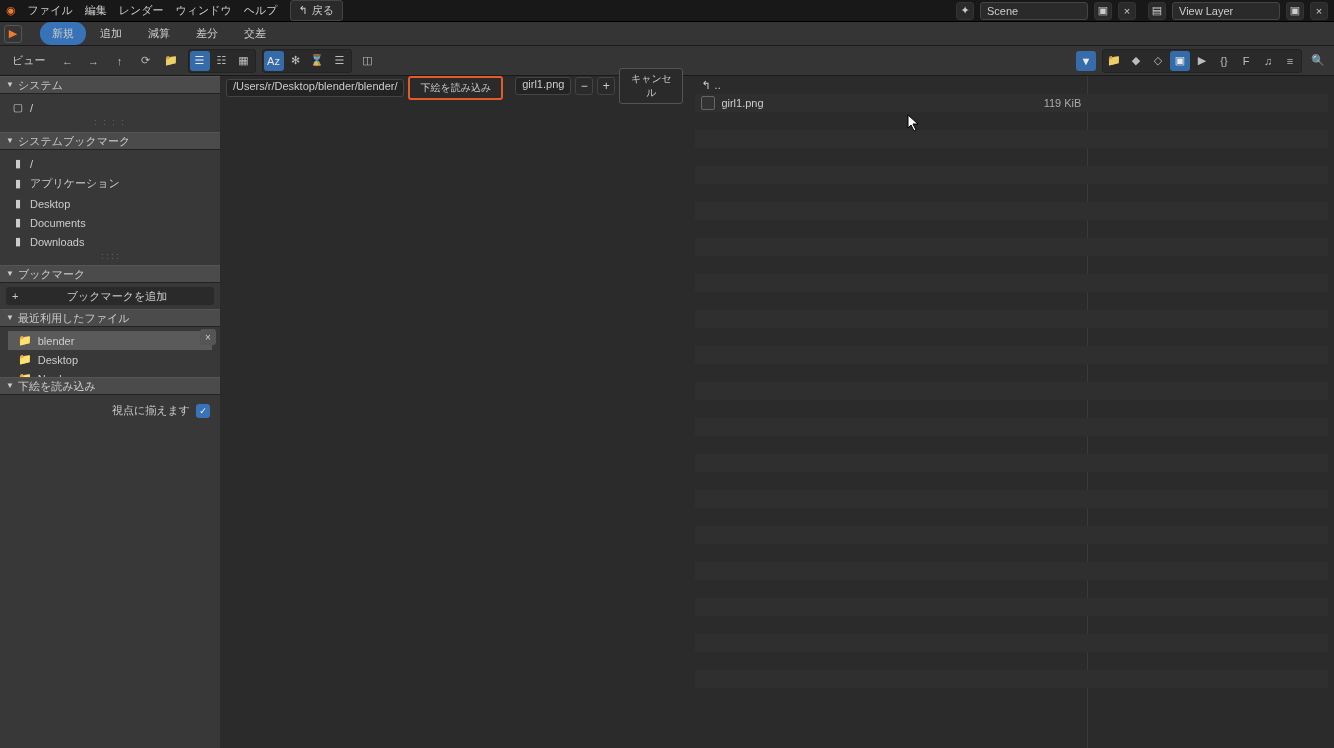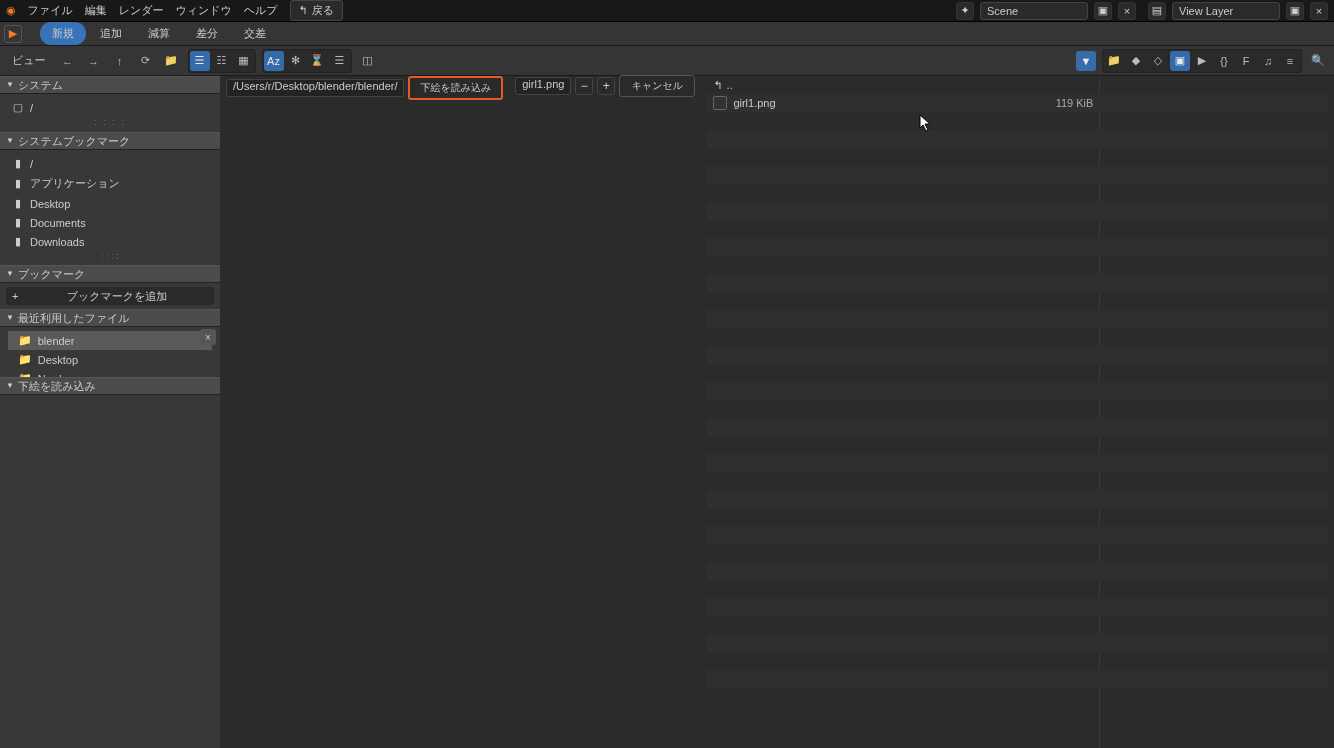--- a/index.html
+++ b/index.html
@@ -192,32 +192,38 @@
           <span>Desktop</span>
         </div>
       <div class="item">
           <span>📁</span>
           <span>Norder</span>
         </div>
       <div class="xbtn">×</div>
     </div>
 
     <div class="panel-hdr">下絵を読み込み</div>
+    <div class="opt-panel">
+      <div class="opt-row">
+        <span>視点に揃えます</span>
+        <div class="chk">✓</div>
+      </div>
+    </div>
   </div>
 
   <div class="browser">
     <div class="path-row">
       <div class="path-input">/Users/r/Desktop/blender/blender/</div>
       <div class="confirm hl">下絵を読み込み</div>
     </div>
     <div class="name-row">
       <div class="path-input">girl1.png</div>
       <div class="sq">−</div>
       <div class="sq">+</div>
-      <div class="confirm" style="width:76px;text-align:center">キャンセル</div>
+      <div class="confirm" style="width:64px;text-align:center">キャンセル</div>
     </div>
 
     <div class="filelist">
       <div class="fl-grid">
         <div class="fl-col" style="left:392px"></div>
         <div class="fl-col" style="left:784px"></div>
       </div>
 
       <div class="fl-stripe " style="top:0px"></div>
         <div class="fl-stripe odd" style="top:18px"></div>

